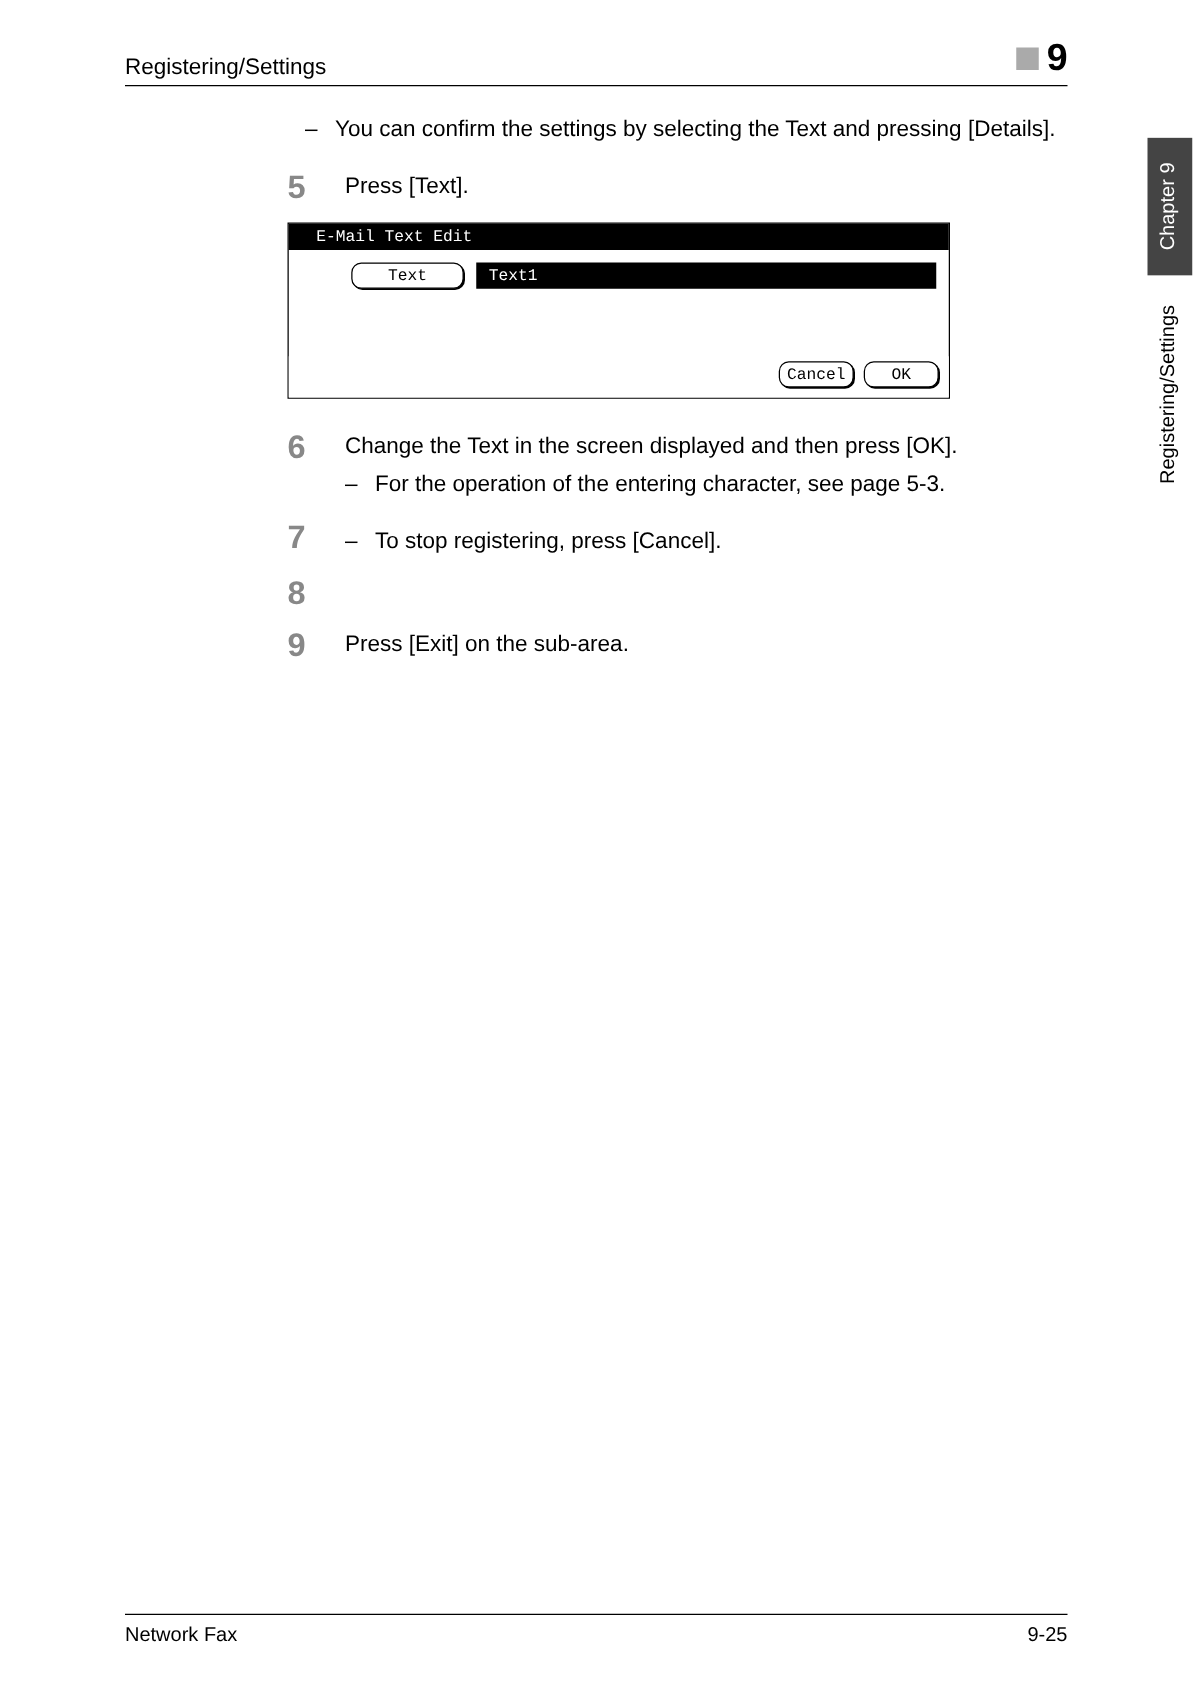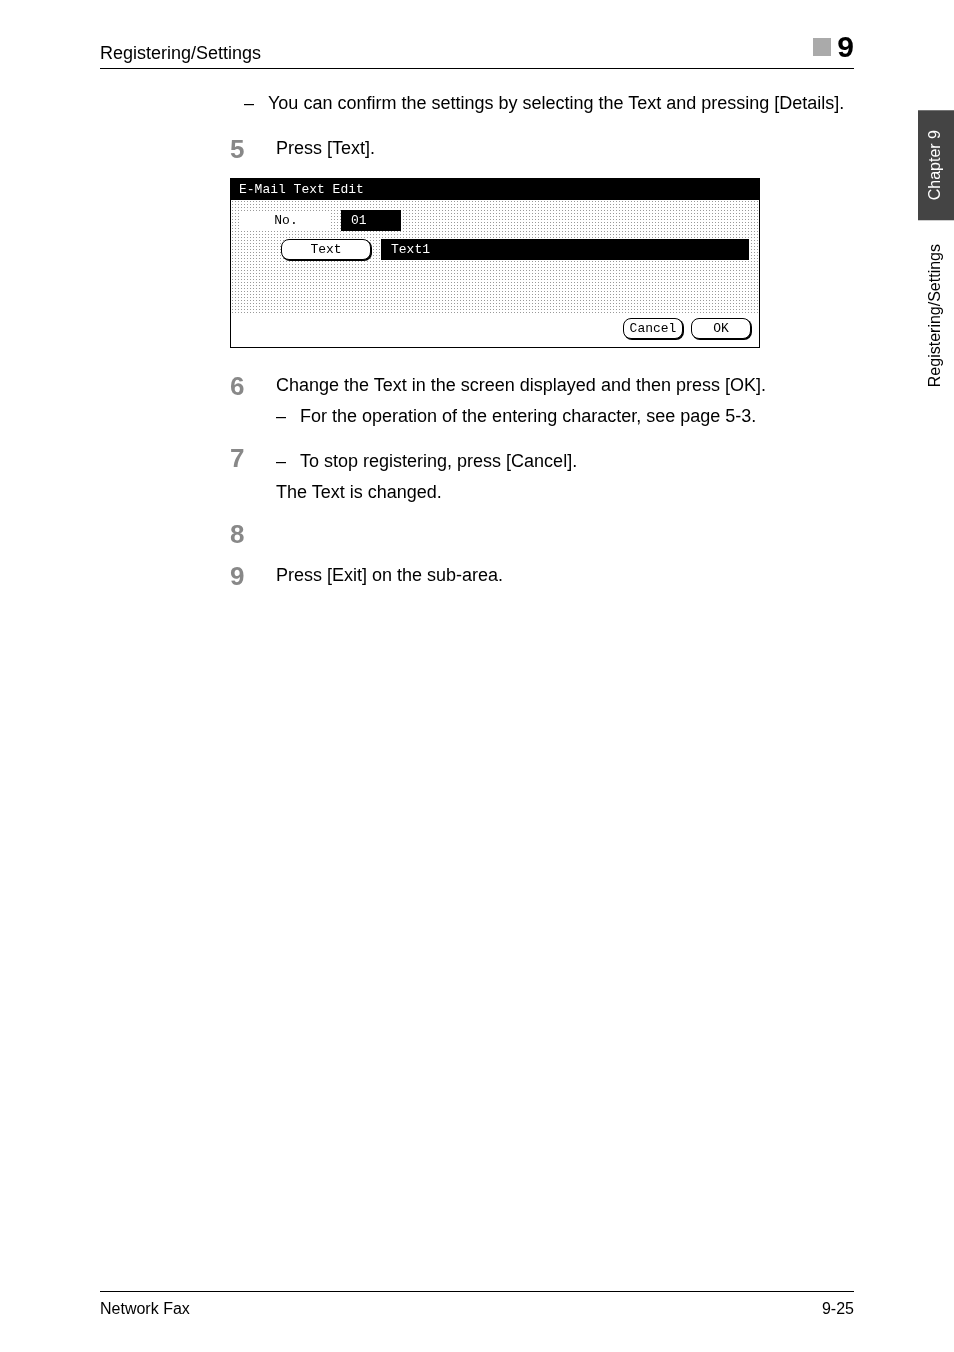--- a/index.html
+++ b/index.html
@@ -101,21 +101,21 @@
       margin-left: 0;
       width: 530px;
       border: 1px solid #000;
       background: #fff;
     }
     .panel-title {
       background: #000;
       color: #fff;
       font-family: 'Courier New', monospace;
       font-size: 13px;
-      padding: 3px 8px;
+      padding: 3px 22px;
     }
     .panel-body {
       padding: 10px;
       background-image: radial-gradient(circle, #999 0.5px, transparent 0.5px);
       background-size: 3px 3px;
     }
     .panel-row {
       display: flex;
       align-items: center;
       margin-bottom: 8px;
@@ -231,24 +231,20 @@
     <div class="step-num">5</div>
     <div class="step-body">
       <div class="step-text">Press [Text].</div>
     </div>
   </div>
 
   <div class="panel">
     <div class="panel-title">E-Mail Text Edit</div>
     <div class="panel-body">
       <div class="panel-row">
-        <div class="panel-label">No.</div>
-        <div class="panel-value">01</div>
-      </div>
-      <div class="panel-row">
         <div class="panel-label-btn">Text</div>
         <div class="panel-value panel-value-wide">Text1</div>
       </div>
       <div class="panel-spacer"></div>
     </div>
     <div class="panel-buttons">
       <div class="panel-btn">Cancel</div>
       <div class="panel-btn">OK</div>
     </div>
   </div>
@@ -262,21 +258,20 @@
       </div>
     </div>
   </div>
 
   <div class="step">
     <div class="step-num">7</div>
     <div class="step-body">
       <div class="step-sub">
         <span class="dash">–</span><span>To stop registering, press [Cancel].</span>
       </div>
-      <div class="step-cont">The Text is changed.</div>
     </div>
   </div>
 
   <div class="step">
     <div class="step-num">8</div>
     <div class="step-body">
     </div>
   </div>
 
   <div class="step">

